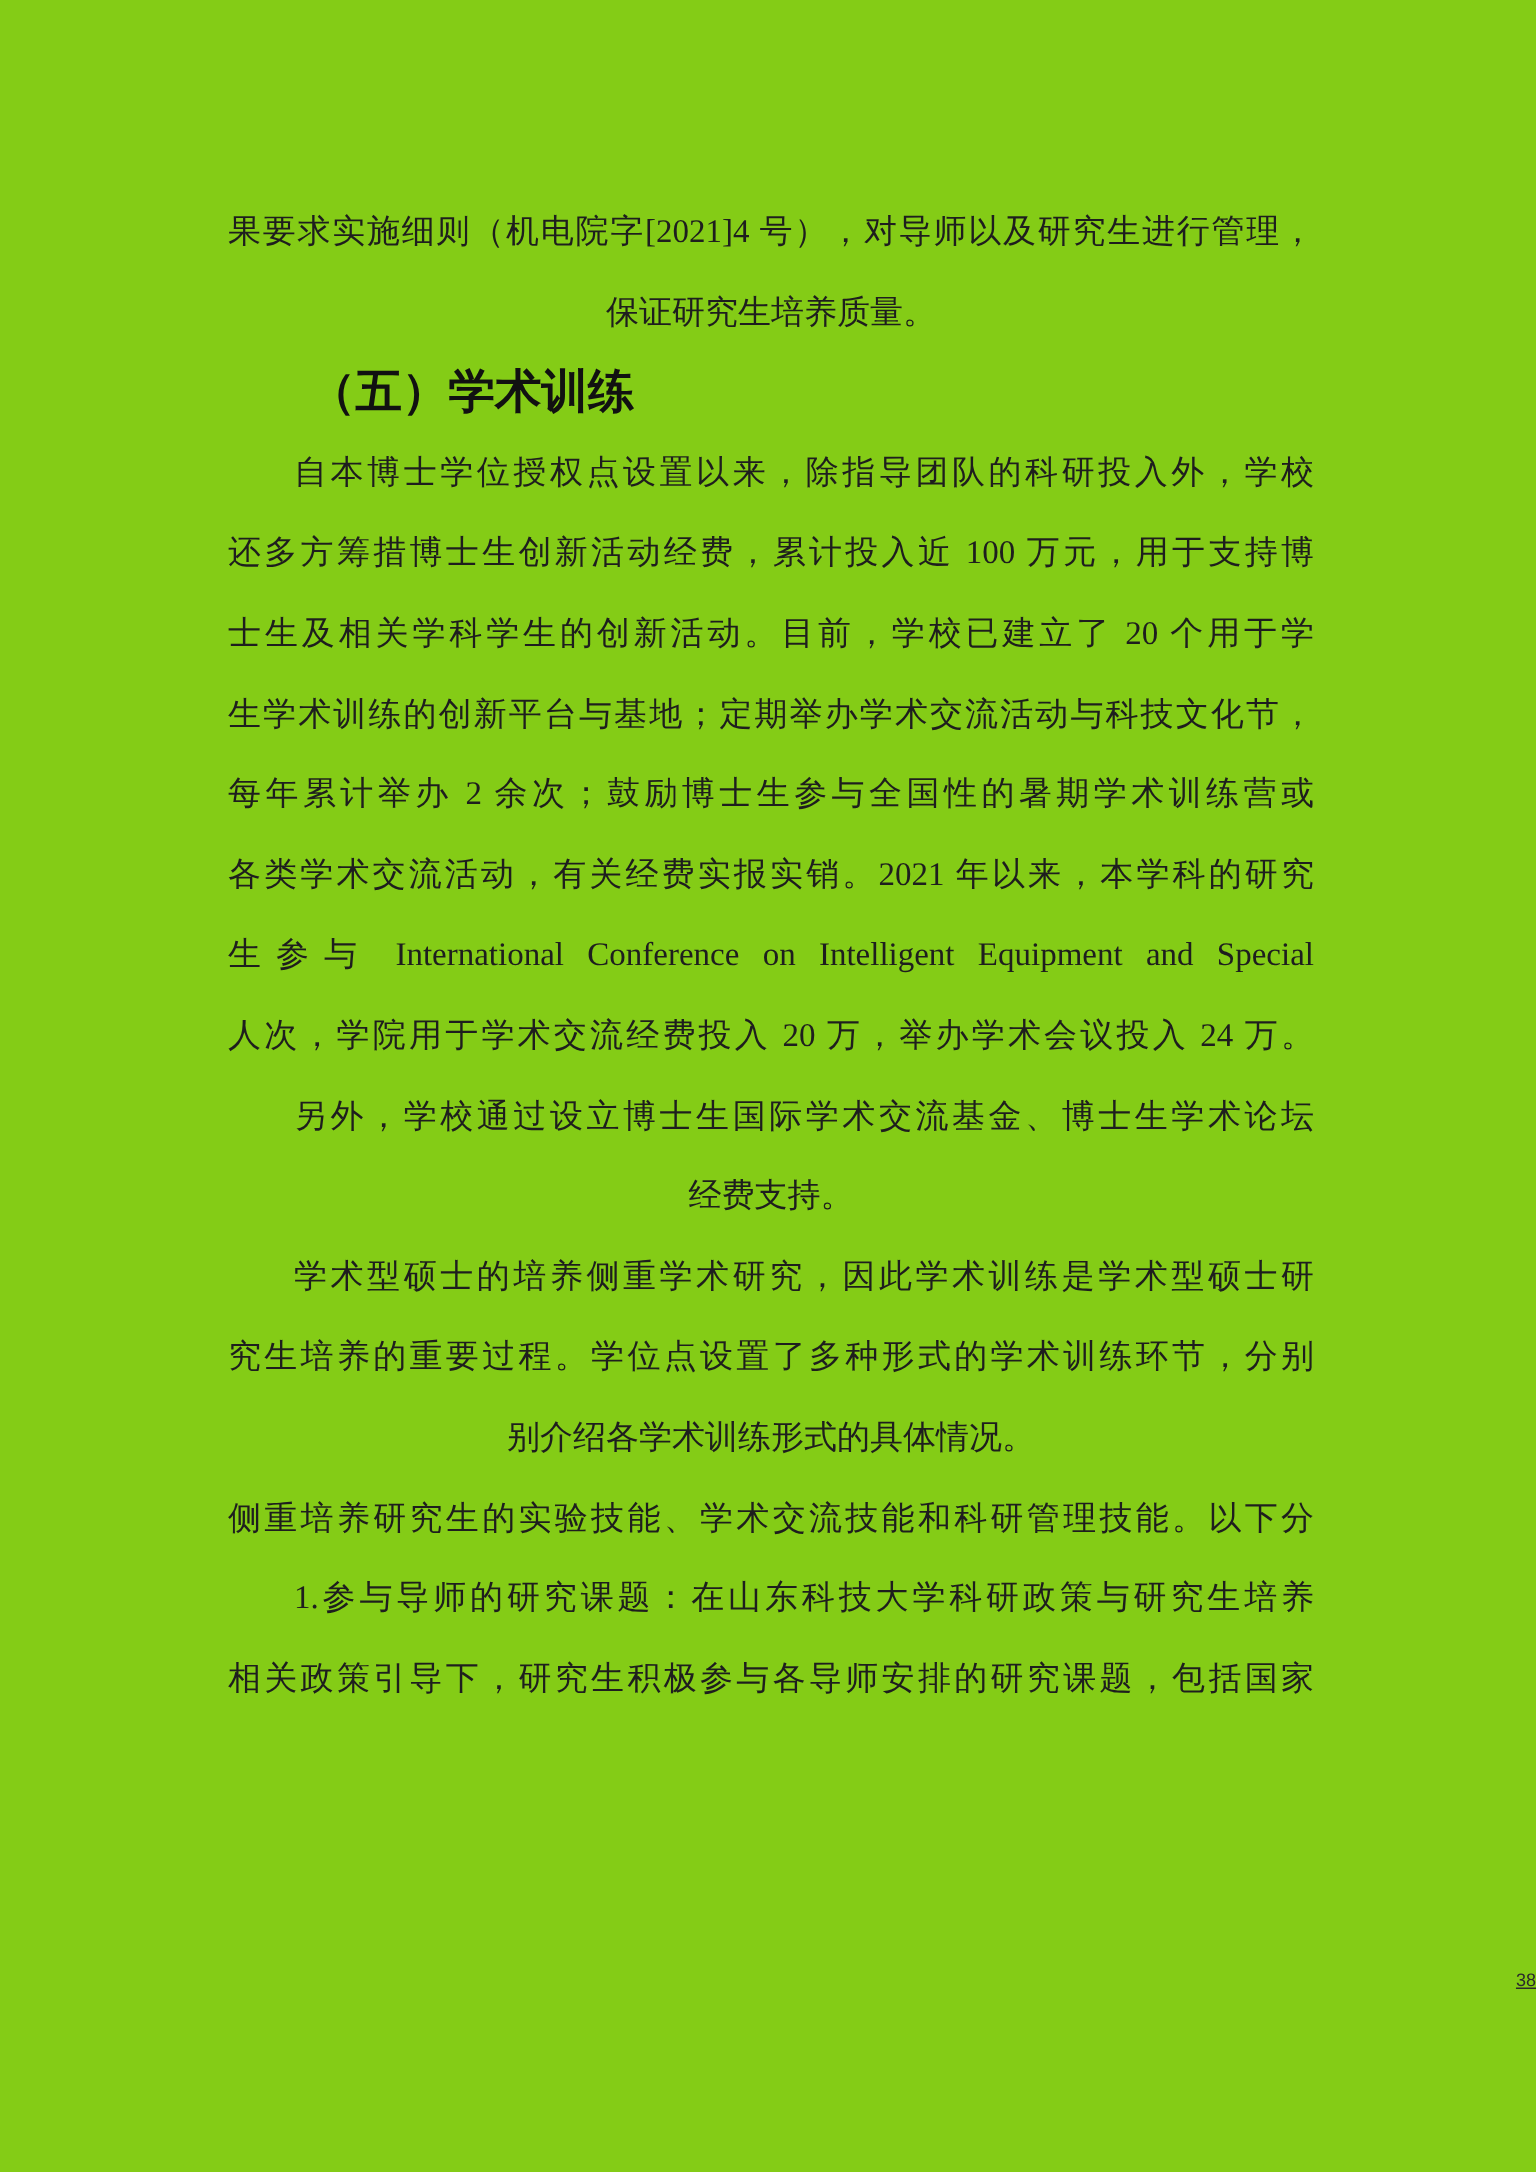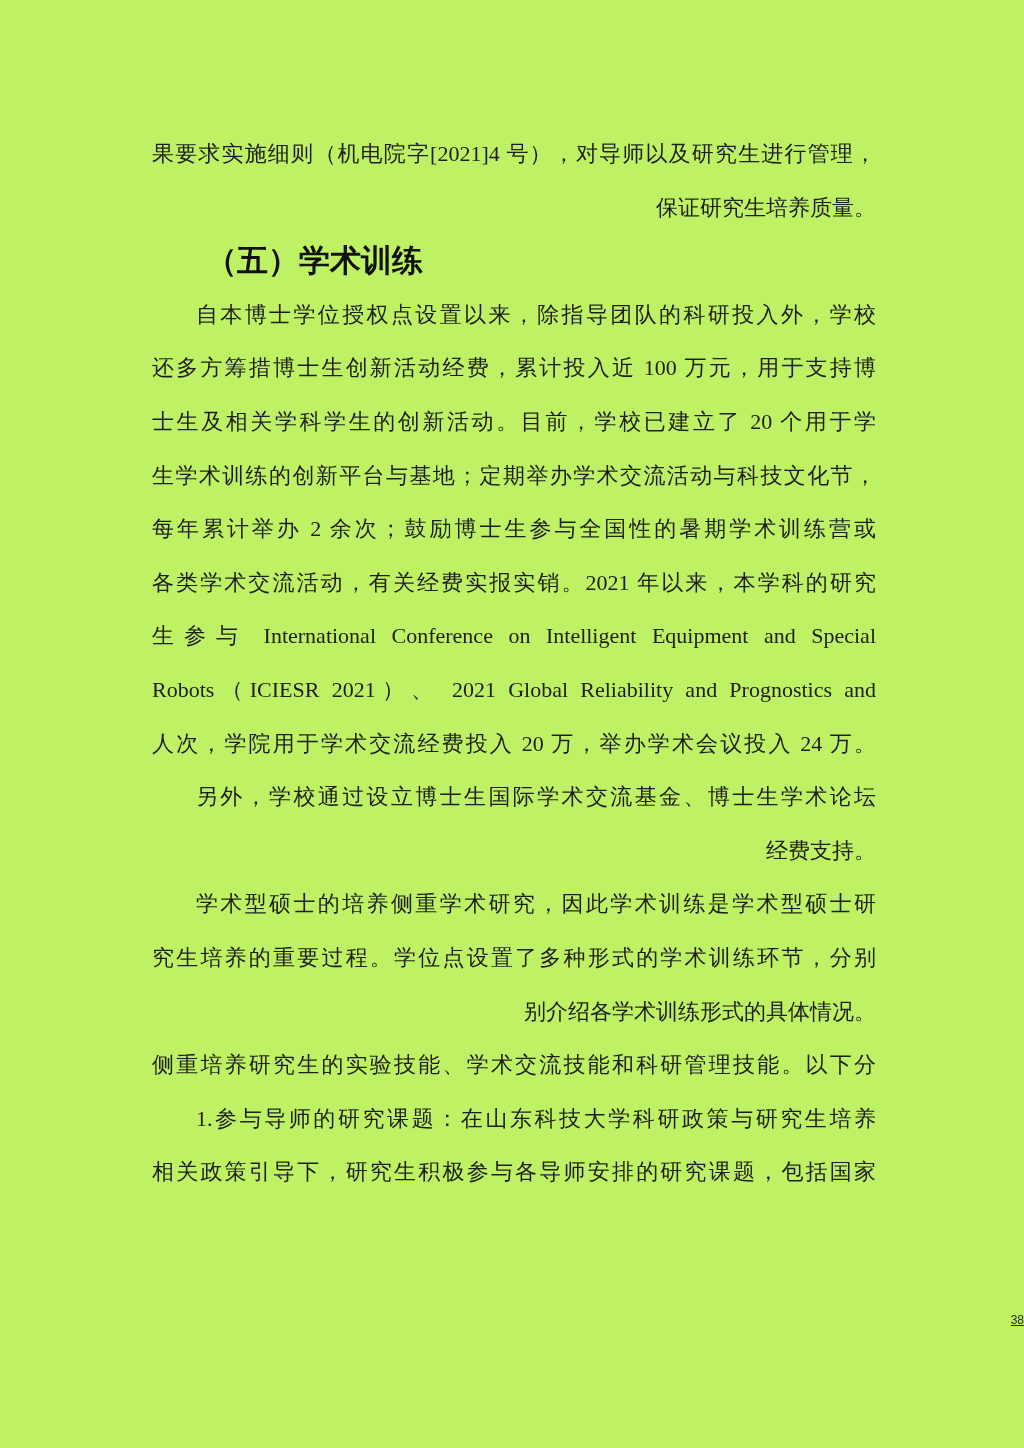--- a/index.html
+++ b/index.html
@@ -9,36 +9,36 @@
   body {
     width: 1024px;
     height: 1448px;
     background: #ffffff;
     overflow: hidden;
   }
   .page {
     position: relative;
     width: 1024px;
     height: 1448px;
-    background: #bef264;
+    background: #84cc16;
     color: #1e1e1e;
     font-family: "Liberation Serif", "DejaVu Serif", serif;
   }
   .text-column {
     position: absolute;
     left: 152px;
     top: 127px;
     width: 724px;
   }
   .line {
     font-size: 22px;
     height: 53.6px;
     line-height: 53.6px;
     white-space: nowrap;
-    text-align: right;
+    text-align: center;
     text-justify: inter-character;
     color: #1e1e1e;
   }
   .line.fill {
     text-align: justify;
     text-align-last: justify;
   }
   .line.indent {
     text-indent: 44px;
   }
@@ -72,21 +72,20 @@
       <div class="line fill">果要求实施细则（机电院字[2021]4 号），对导师以及研究生进行管理，</div>
       <div class="line">保证研究生培养质量。</div>
       <div class="heading">（五）学术训练</div>
       <div class="line indent fill">自本博士学位授权点设置以来，除指导团队的科研投入外，学校</div>
       <div class="line fill">还多方筹措博士生创新活动经费，累计投入近 100 万元，用于支持博</div>
       <div class="line fill">士生及相关学科学生的创新活动。目前，学校已建立了 20 个用于学</div>
       <div class="line fill">生学术训练的创新平台与基地；定期举办学术交流活动与科技文化节，</div>
       <div class="line fill">每年累计举办 2 余次；鼓励博士生参与全国性的暑期学术训练营或</div>
       <div class="line fill">各类学术交流活动，有关经费实报实销。2021 年以来，本学科的研究</div>
       <div class="line fill">生参与 International Conference on Intelligent Equipment and Special</div>
-      <div class="line fill">Robots（ICIESR 2021）、 2021 Global Reliability and Prognostics and</div>
       <div class="line fill">人次，学院用于学术交流经费投入 20 万，举办学术会议投入 24 万。</div>
       <div class="line indent fill">另外，学校通过设立博士生国际学术交流基金、博士生学术论坛</div>
       <div class="line">经费支持。</div>
       <div class="line indent fill">学术型硕士的培养侧重学术研究，因此学术训练是学术型硕士研</div>
       <div class="line fill">究生培养的重要过程。学位点设置了多种形式的学术训练环节，分别</div>
       <div class="line">别介绍各学术训练形式的具体情况。</div>
       <div class="line fill">侧重培养研究生的实验技能、学术交流技能和科研管理技能。以下分</div>
       <div class="line indent fill">1.参与导师的研究课题：在山东科技大学科研政策与研究生培养</div>
       <div class="line fill">相关政策引导下，研究生积极参与各导师安排的研究课题，包括国家</div>
     </div>

